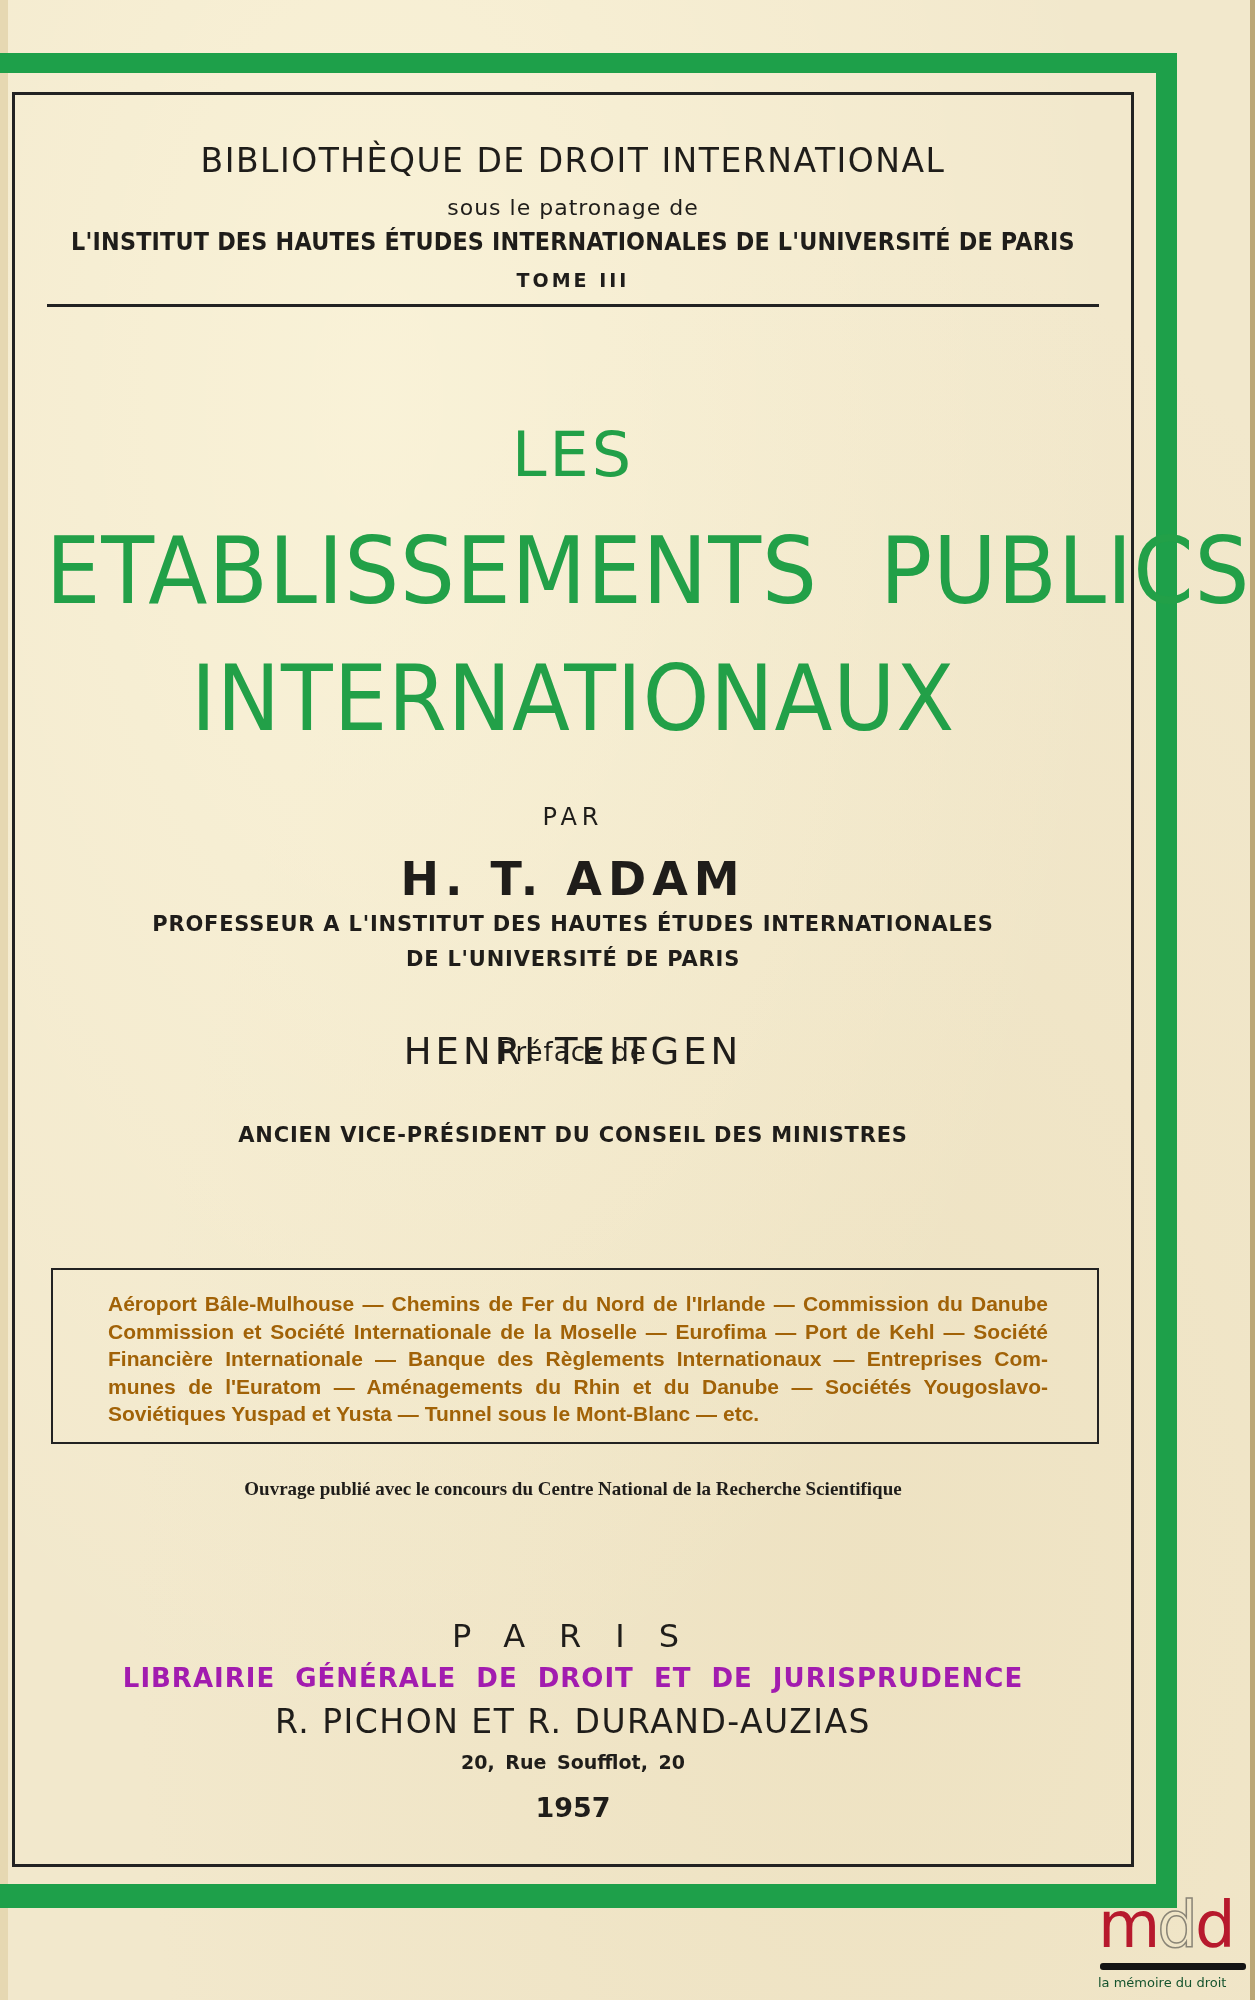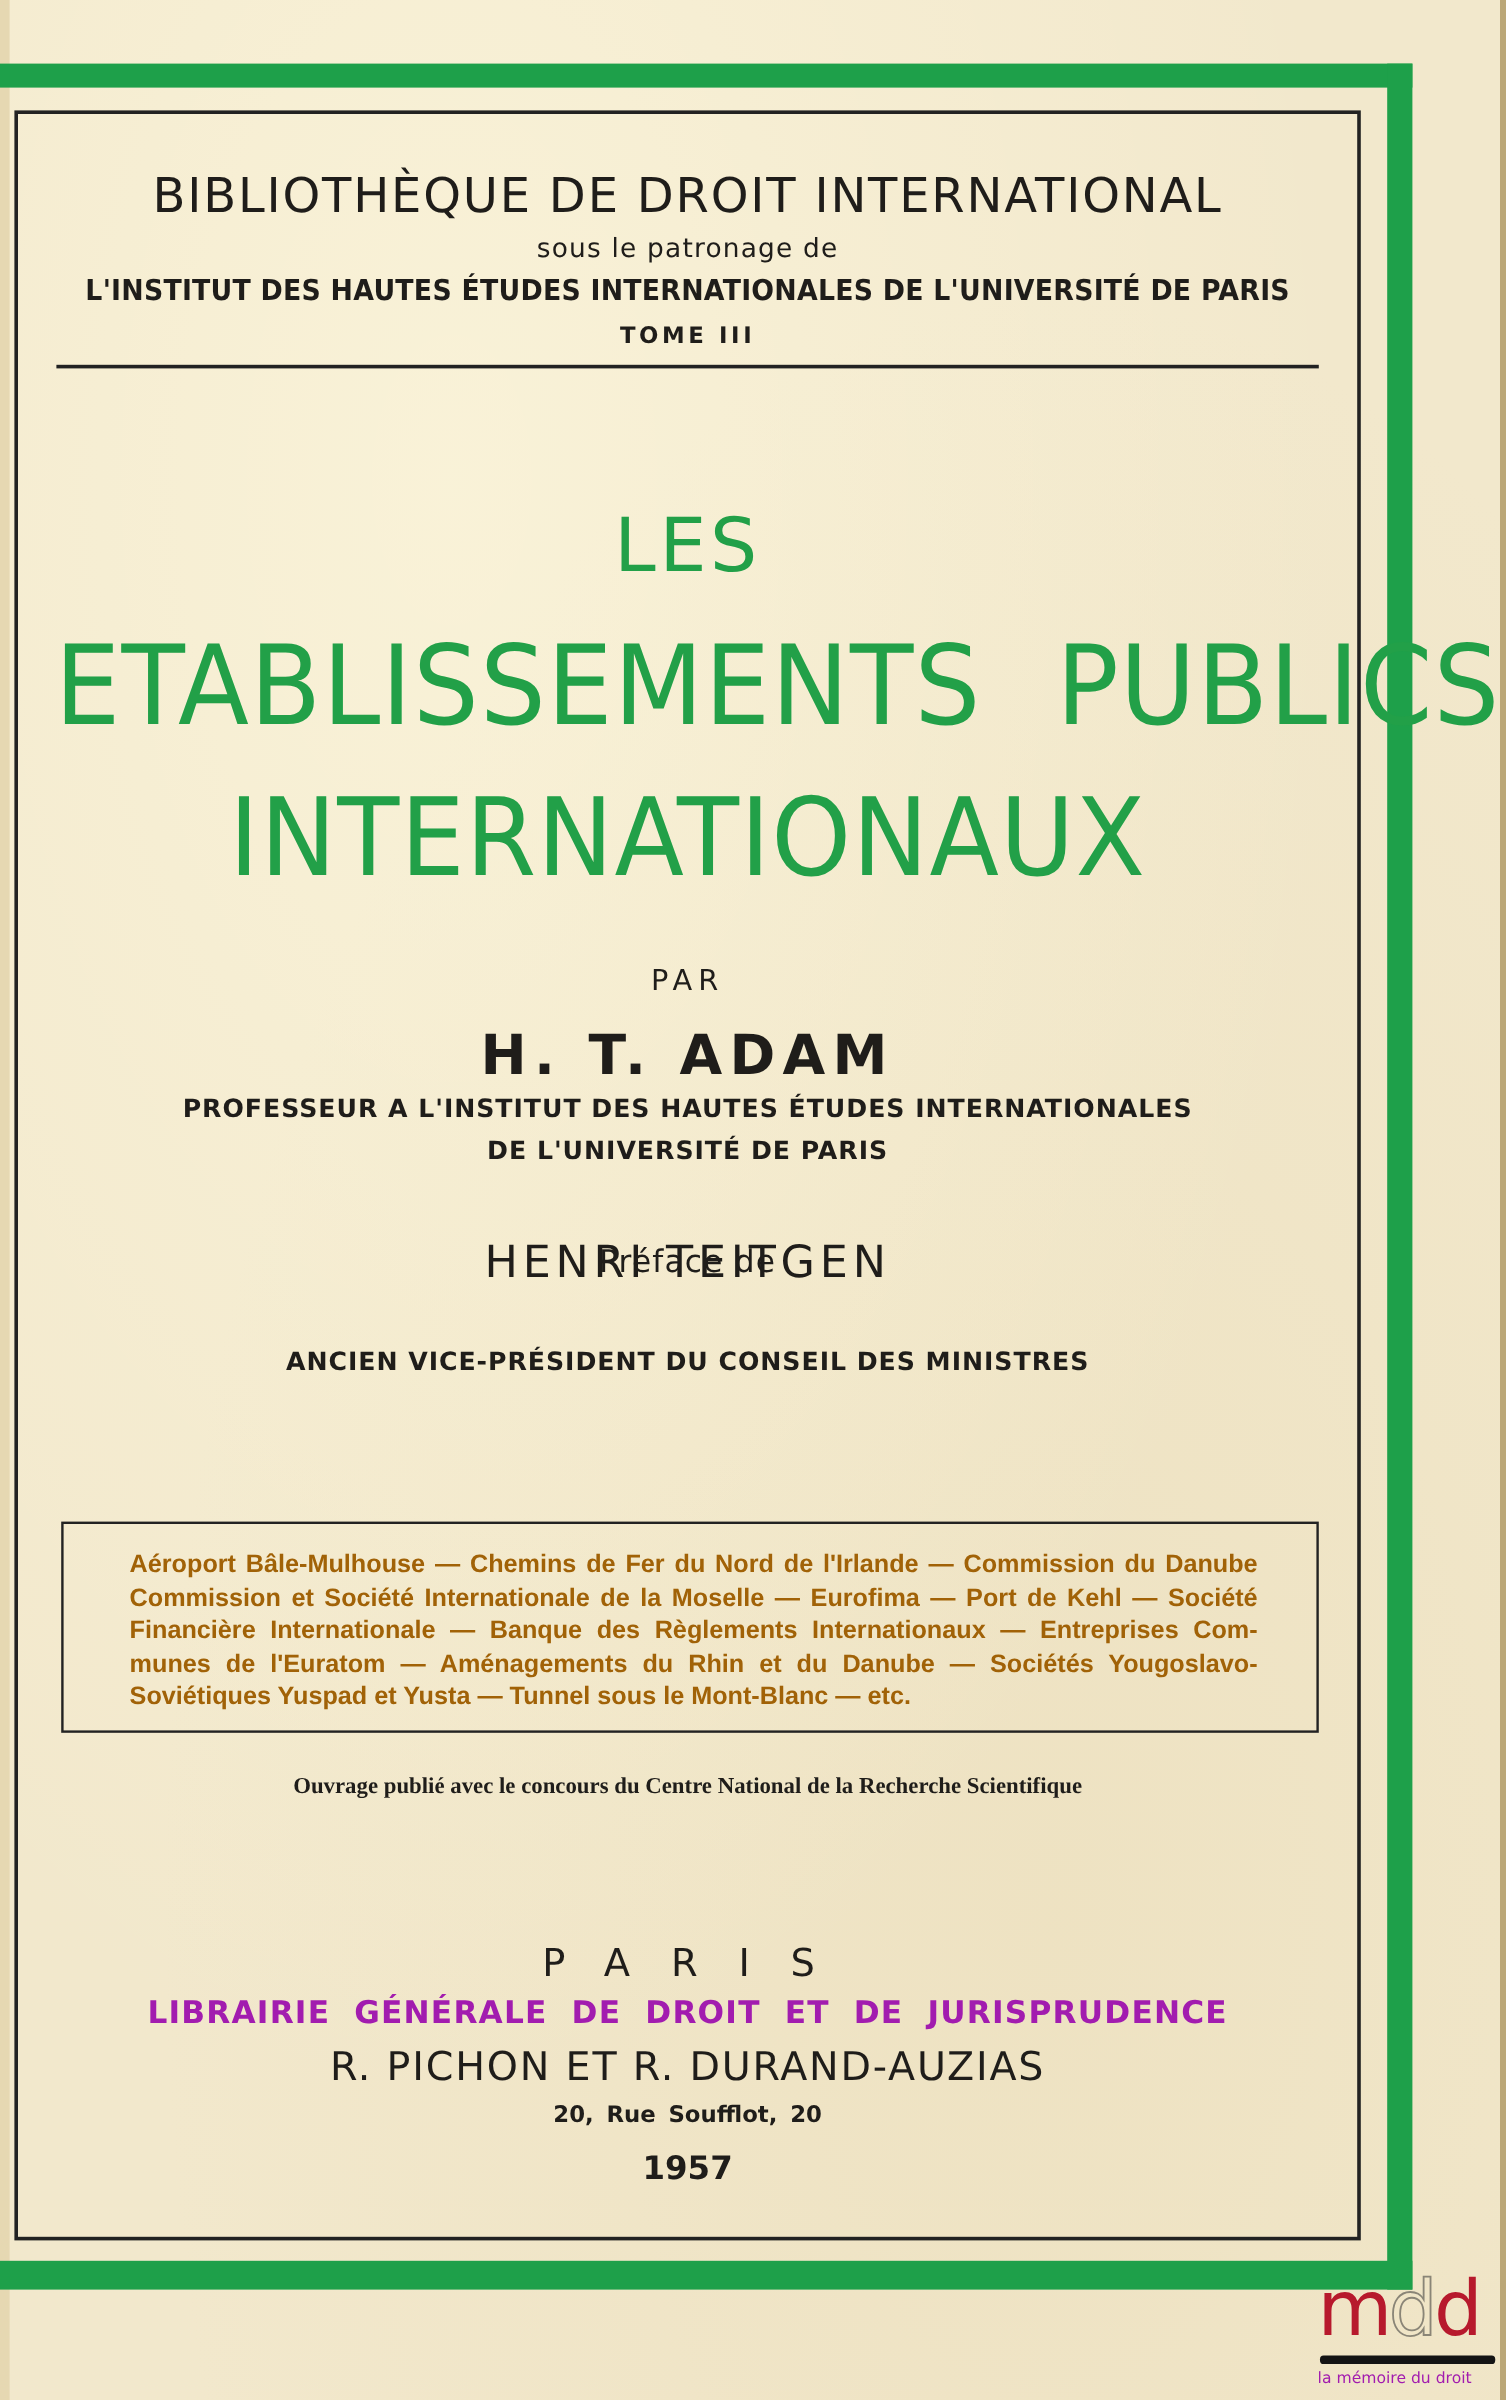--- a/index.html
+++ b/index.html
@@ -22,21 +22,21 @@
   .gb-top    { left: 0; top: 53px; width: 1177px; height: 20px; }
   .gb-right  { left: 1156px; top: 53px; width: 21px; height: 1855px; }
   .gb-bottom { left: 0; top: 1884px; width: 1177px; height: 24px; }
   .frame {
     position: absolute; left: 12px; top: 92px; width: 1122px; height: 1775px;
     border: 3px solid #222; box-sizing: border-box;
     border-top-width: 3px; border-left-width: 3px;
   }
   .rule { position: absolute; left: 47px; top: 304px; width: 1052px; height: 3px; background: #222; }
   .line { position: absolute; left: 12px; width: 1122px; text-align: center; white-space: nowrap; }
-  .hdr1 { top: 141px; font-size: 40px; letter-spacing: 1.5px; font-weight: normal; }
+  .hdr1 { top: 141px; font-size: 33px; letter-spacing: 1.5px; font-weight: normal; }
   .hdr2 { top: 195px; font-size: 22px; letter-spacing: 1px; }
   .hdr3 { top: 228px; font-size: 24px; font-weight: bold; letter-spacing: 0.2px; transform: scaleX(0.93); }
   .hdr4 { top: 269px; font-size: 19px; font-weight: bold; letter-spacing: 3px; }
   .title { color: #22a048; }
   .t1 { top: 418px; font-size: 62px; letter-spacing: 3px; }
   .t2 { top: 518px; font-size: 92px; letter-spacing: 1px; word-spacing: 36px; transform: scaleX(0.94); }
   .t3 { top: 646px; font-size: 90px; letter-spacing: 1px; transform: scaleX(0.94); }
   .par { top: 803px; font-size: 24px; letter-spacing: 5px; }
   .author { top: 852px; font-size: 46px; font-weight: bold; letter-spacing: 6px; }
   .aff1 { top: 912px; font-size: 21px; font-weight: bold; letter-spacing: 0.8px; }
@@ -59,21 +59,21 @@
   .paris { top: 1617px; font-size: 32px; letter-spacing: 34px; padding-left: 19px; box-sizing: border-box; }
   .lib { top: 1663px; font-size: 26px; font-weight: bold; word-spacing: 10px; letter-spacing: 1px; color: #a21caf; }
   .pub { top: 1702px; font-size: 33px; letter-spacing: 1.5px; }
   .addr { top: 1751px; font-size: 19px; font-weight: bold; word-spacing: 4px; }
   .year { top: 1792px; font-size: 27px; font-weight: bold; }
   .logo { position: absolute; left: 1098px; top: 1893px; width: 152px; height: 104px; }
   .logo-mdd { position: absolute; left: 0; top: 0; font-family: "DejaVu Sans", sans-serif; font-size: 64px; line-height: 64px; letter-spacing: -3px; }
   .logo-mdd .r { color: #b7192d; }
   .logo-mdd .o { color: transparent; -webkit-text-stroke: 1.5px #8a8577; }
   .logo-bar { position: absolute; left: 2px; top: 70px; width: 146px; height: 7px; background: #141414; border-radius: 3px; }
-  .logo-tag { position: absolute; left: 0; top: 82px; width: 152px; font-family: "DejaVu Sans", sans-serif; font-size: 13px; color: #a21caf; white-space: nowrap; }
+  .logo-tag { position: absolute; left: 0; top: 82px; width: 152px; font-family: "DejaVu Sans", sans-serif; font-size: 13px; color: #14532d; white-space: nowrap; }
 </style>
 </head>
 <body>
 
 <div class="page-bg"></div>
 <div class="left-strip"></div>
 <div class="right-edge"></div>
 
 <div class="green gb-top"></div>
 <div class="green gb-right"></div>

